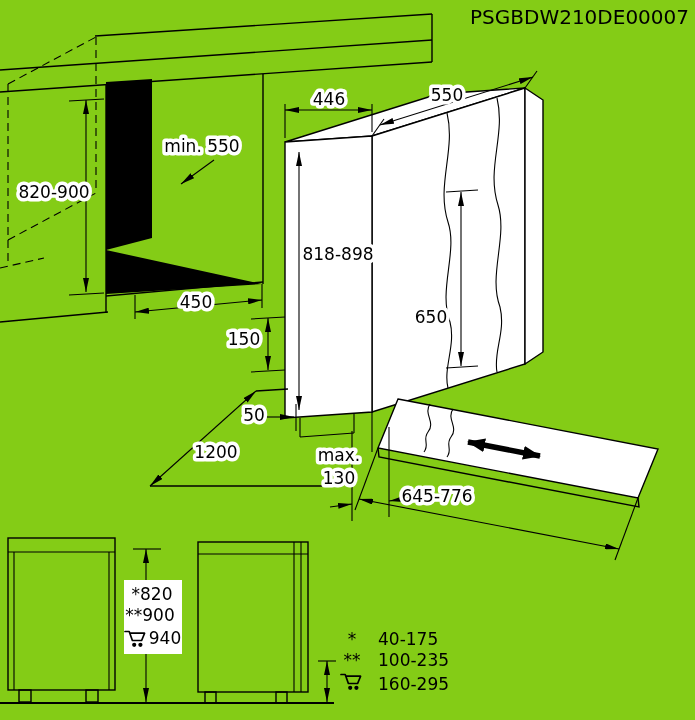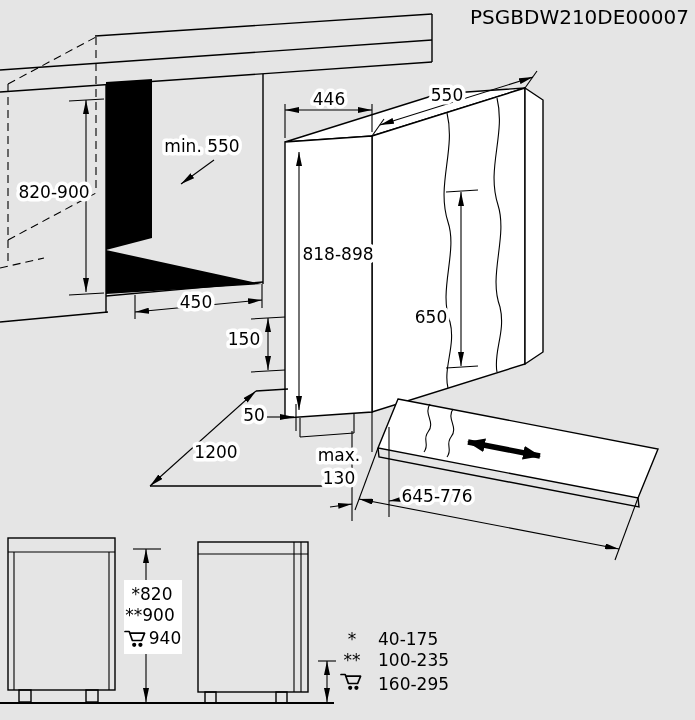--- a/index.html
+++ b/index.html
@@ -1,16 +1,16 @@
 <!DOCTYPE html>
 <html><head>
 <meta charset="utf-8">
 <style>
   html,body{margin:0;padding:0;background:#fff;}
-  .stage{position:relative;width:695px;height:720px;background:#e5e5e5;overflow:hidden;}
+  .stage{position:relative;width:695px;height:720px;background:#84cc16;overflow:hidden;}
   svg{display:block;}
   svg text{font-family:"DejaVu Sans","Liberation Sans",sans-serif;fill:#000;}
   .dim{font-size:17px;}
   .title{font-size:20px;}
   .halo{paint-order:stroke;stroke:#fff;stroke-width:7px;stroke-linejoin:round;}
   .ln{stroke:#000;stroke-width:1.4;fill:none;}
   .thin{stroke:#000;stroke-width:1.1;fill:none;}
   .thick{stroke:#000;stroke-width:5.5;fill:none;}
   .dash{stroke-dasharray:8 5;}
   .wh{fill:#fff;}

